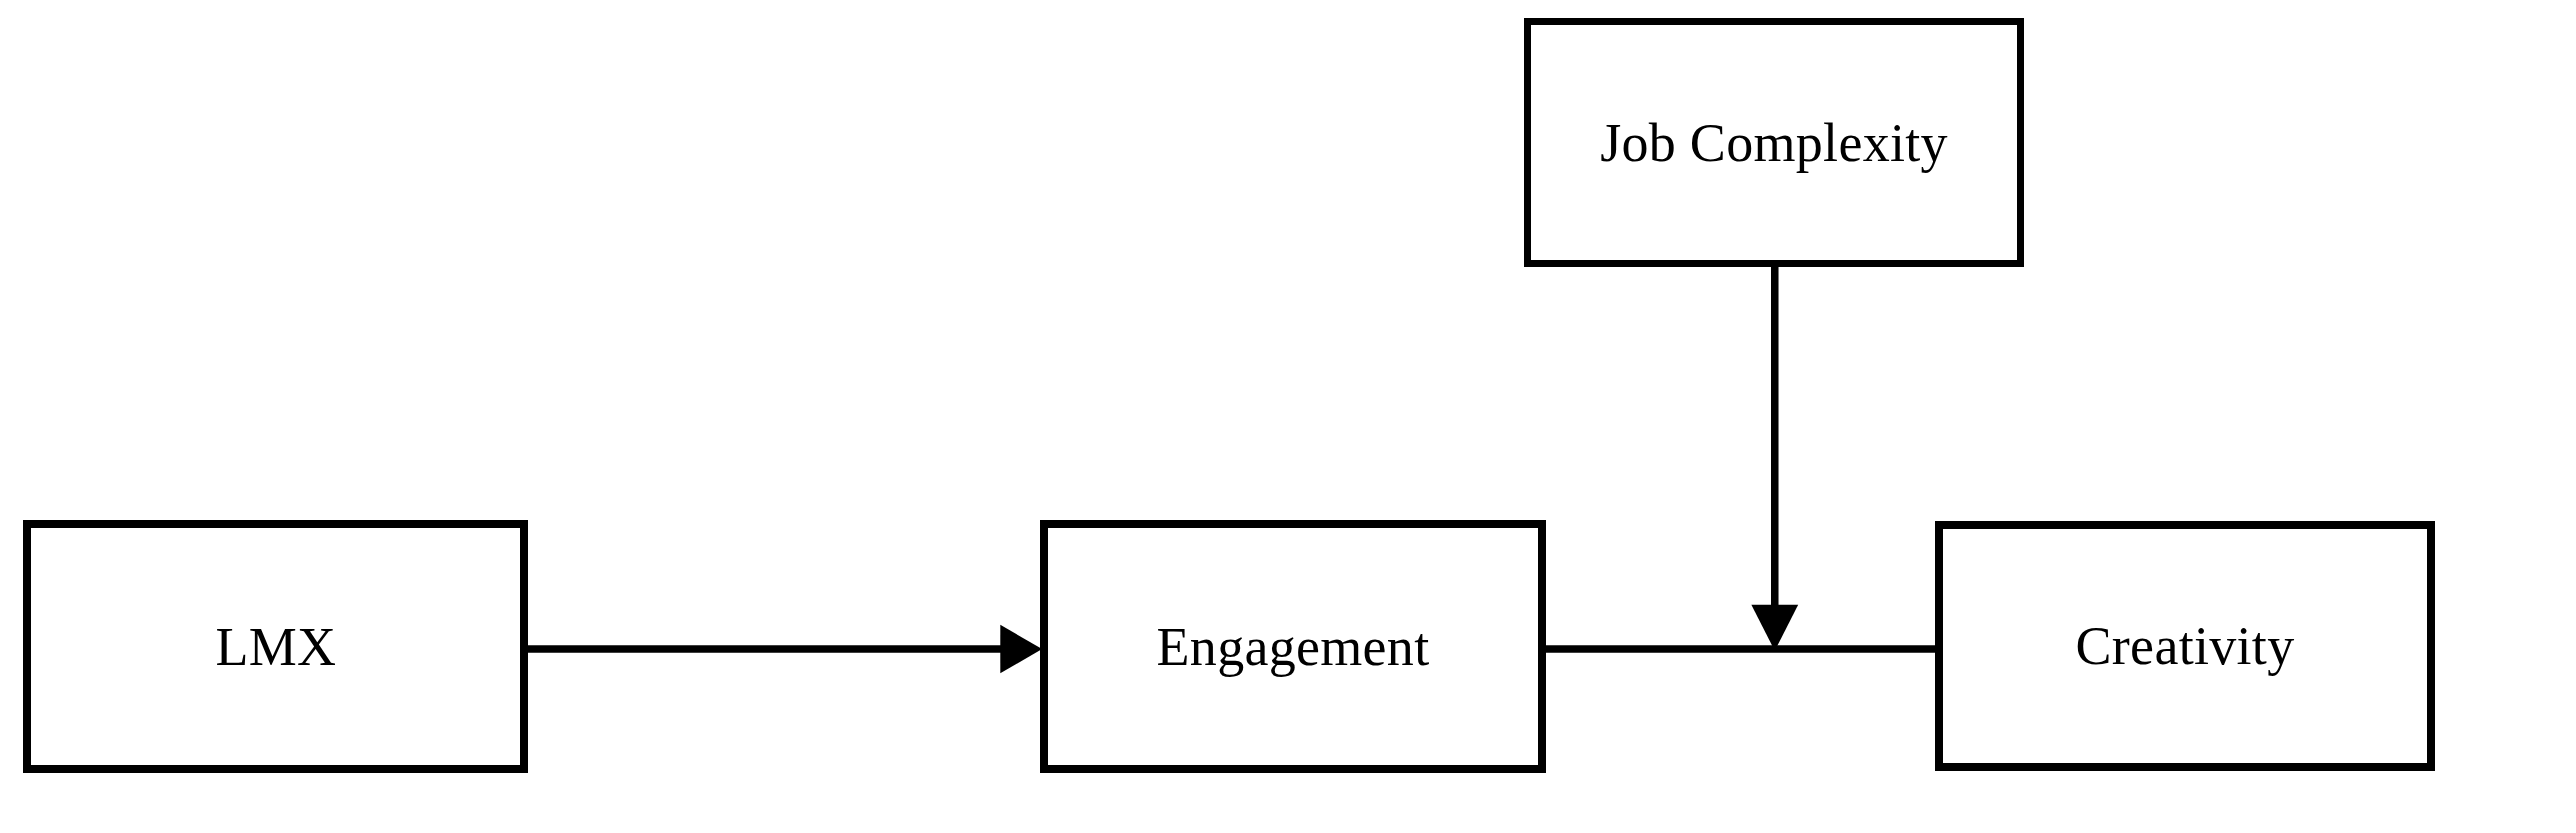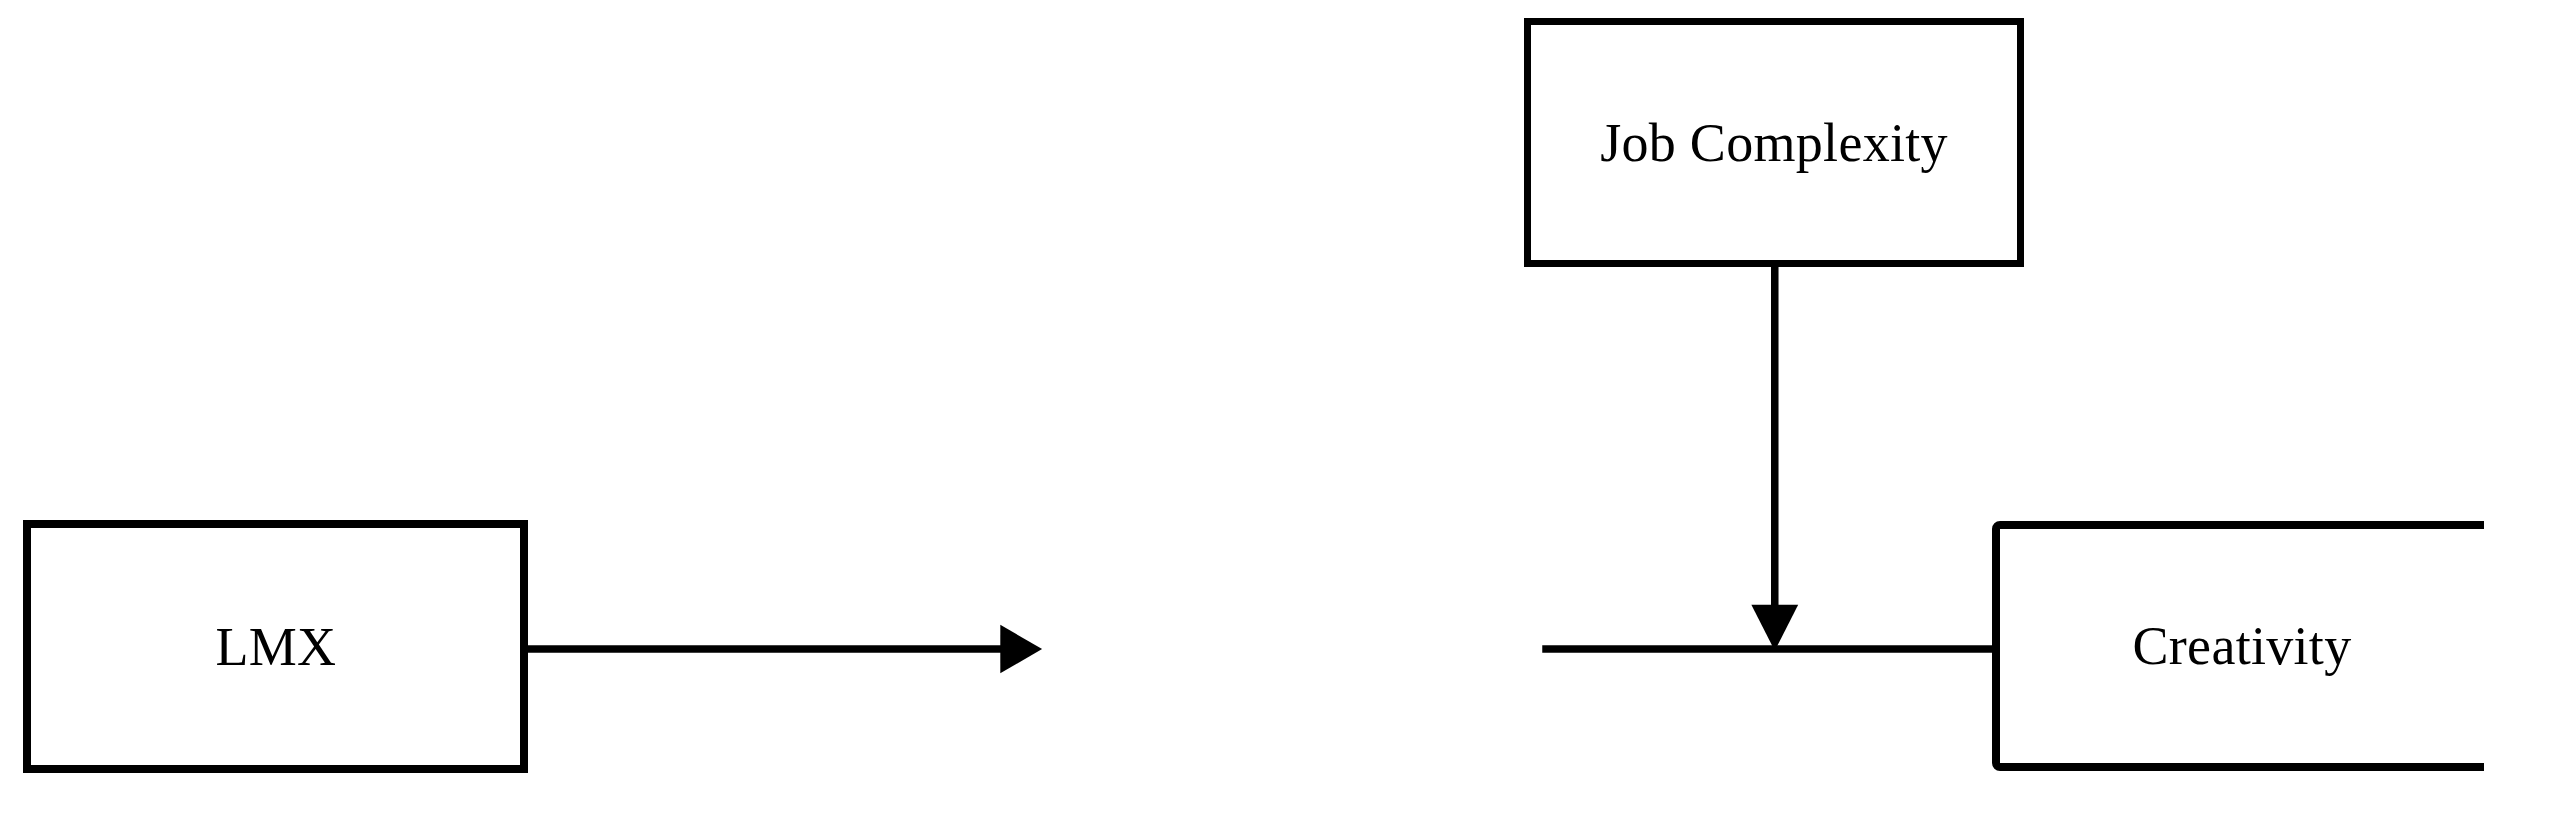--- a/index.html
+++ b/index.html
@@ -54,25 +54,24 @@
 
   #node-engagement {
     left: 1040px;
     top: 520px;
     width: 506px;
     height: 253px;
   }
   #node-engagement .node-label { font-size: 54px; }
 
   #node-creativity {
-    left: 1992px;
+    left: 1935px;
     top: 521px;
     width: 500px;
     height: 250px;
-    border-radius: 8px;
   }
   #node-creativity .node-label { font-size: 54px; }
 
   
   .edge-svg {
     position: absolute;
     left: 0;
     top: 0;
     width: 2576px;
     height: 834px;
@@ -113,19 +112,22 @@
   </svg>
 
   <div class="node" id="node-job-complexity">
     <span class="node-label">Job Complexity</span>
   </div>
 
   <div class="node" id="node-lmx">
     <span class="node-label">LMX</span>
   </div>
 
+  <div class="node" id="node-engagement">
+    <span class="node-label">Engagement</span>
+  </div>
 
   <div class="node" id="node-creativity">
     <span class="node-label">Creativity</span>
   </div>
 
 </div>
 
 
 </body></html>

